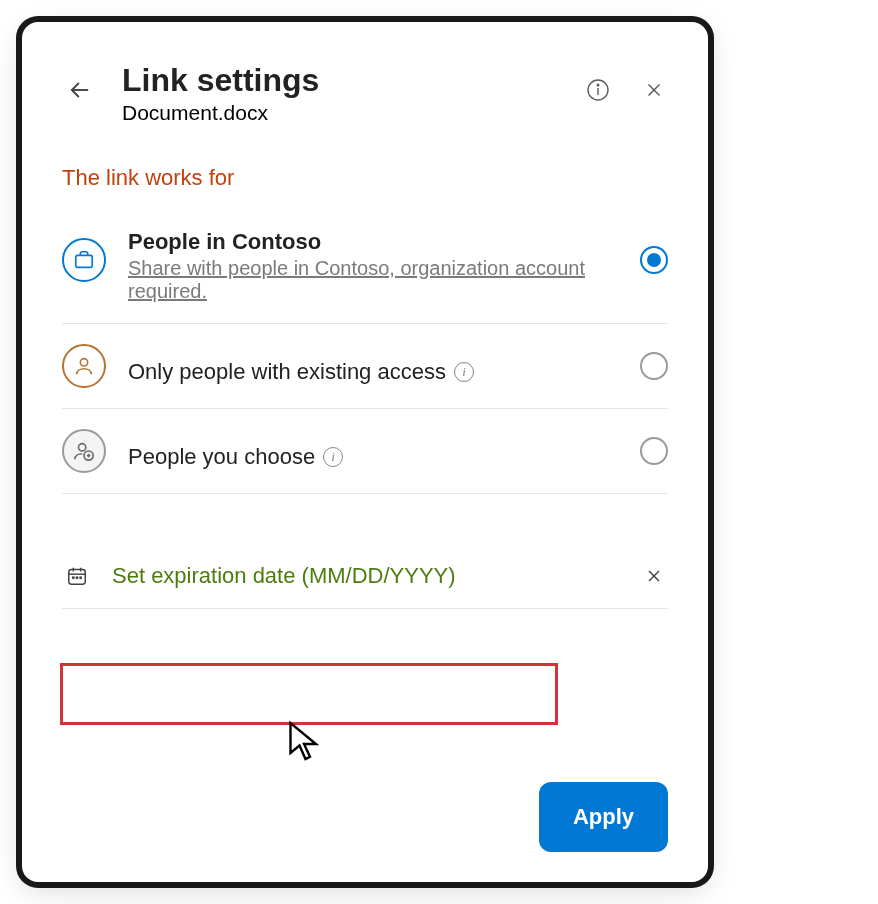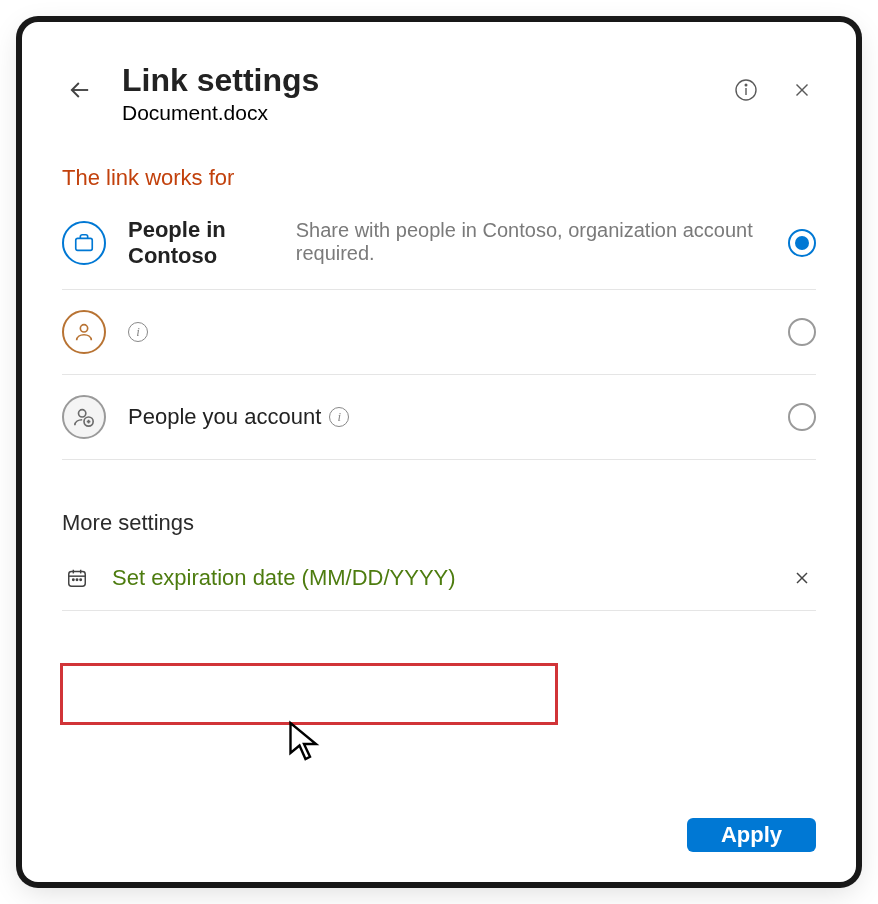--- a/index.html
+++ b/index.html
@@ -9,21 +9,21 @@
     background: #fff;
     font-family: "Segoe UI", -apple-system, BlinkMacSystemFont, sans-serif;
     width: 878px;
     height: 904px;
     position: relative;
   }
   .dialog {
     position: absolute;
     left: 22px;
     top: 22px;
-    width: 834px;
+    width: 686px;
     height: 860px;
     background: #fff;
     border-radius: 16px;
     box-shadow: 0 0 0 6px rgba(0,0,0,0.9), 0 8px 30px rgba(0,0,0,0.15);
     padding: 40px 40px 30px 40px;
     display: flex;
     flex-direction: column;
   }
   .header {
     display: flex;
@@ -76,31 +76,32 @@
   .option:first-child { padding-top: 8px; }
   .option-icon {
     width: 44px; height: 44px;
     border-radius: 50%;
     display:flex; align-items:center; justify-content:center;
     flex-shrink: 0;
   }
   .option-icon.blue { border: 2px solid #0078d4; color:#0078d4; }
   .option-icon.brown { border: 2px solid #b87333; color:#b87333; }
   .option-icon.gray { border: 2px solid #9a9a9a; color:#6b6b6b; background:#f4f4f4; }
-  .option-text { flex:1; display:flex; flex-direction:row; }
+  .option-text { flex:1; display:flex; flex-direction:column;margin-top:12px; }
   .option-title {
     font-size: 22px;
     color: #222;
     display:flex; align-items:center; gap:8px;
   }
   .option-title.bold { font-weight: 600; }
   .option-desc {
     font-size: 20px;
     color: #7a7a7a;
     margin-top: 2px;
+    text-decoration: underline;
   }
   .info-inline {
     width: 20px; height: 20px;
     border-radius:50%;
     border:1.5px solid #888;
     color:#888;
     display:inline-flex; align-items:center; justify-content:center;
     font-size:13px; font-style:italic; font-family: Georgia, serif;
   }
   .radio {
@@ -144,22 +145,22 @@
     pointer-events:none;
   }
   .footer {
     margin-top: auto;
     display:flex; justify-content:flex-end;
     padding-top: 20px;
   }
   .apply-btn {
     background:#0078d4; color:#fff;
     font-size: 22px; font-weight:600;
-    border:none; border-radius:6px;
-    padding: 4px 34px;
+    border:none; border-radius:12px;
+    padding: 22px 34px;
   }
 </style>
 </head>
 <body>
 
 <div class="dialog">
 
   <div class="header">
     <div class="back-btn">
       <svg width="28" height="28" viewBox="0 0 24 24" fill="none" stroke="currentColor" stroke-width="1.6">
@@ -208,48 +209,48 @@
 
     <div class="option">
       <div class="option-icon brown">
         <svg width="22" height="22" viewBox="0 0 24 24" fill="none" stroke="currentColor" stroke-width="1.8">
             <circle cx="12" cy="8" r="4"></circle>
             <path d="M4 21c0-4 4-6 8-6s8 2 8 6"></path>
           </svg>
       </div>
       <div class="option-text">
         <span class="option-title">
+          <span>Only people with existing access</span>
           <span class="info-inline">i</span>
         </span>
       </div>
       <div class="radio"></div>
     </div>
 
     <div class="option">
       <div class="option-icon gray">
         <svg width="22" height="22" viewBox="0 0 24 24" fill="none" stroke="currentColor" stroke-width="1.8">
             <circle cx="10" cy="8" r="4"></circle>
             <path d="M2 21c0-4 4-6 8-6"></path>
             <circle cx="17" cy="17" r="5"></circle>
             <line x1="17" y1="15" x2="17" y2="19"></line>
             <line x1="15" y1="17" x2="19" y2="17"></line>
           </svg>
       </div>
       <div class="option-text">
         <span class="option-title">
-          <span>People you account</span>
+          <span>People you choose</span>
           <span class="info-inline">i</span>
         </span>
       </div>
       <div class="radio"></div>
     </div>
 
   </div>
 
-  <p class="more-settings-label">More settings</p>
 
 
   <div class="setting-row">
     <div class="setting-icon">
       <svg width="22" height="22" viewBox="0 0 24 24" fill="none" stroke="currentColor" stroke-width="1.6">
           <rect x="3" y="5" width="18" height="16" rx="3"></rect>
           <line x1="3" y1="10" x2="21" y2="10"></line>
           <line x1="8" y1="3" x2="8" y2="7"></line>
           <line x1="16" y1="3" x2="16" y2="7"></line>
           <circle cx="8" cy="14" r="0.8" fill="currentColor"></circle>

